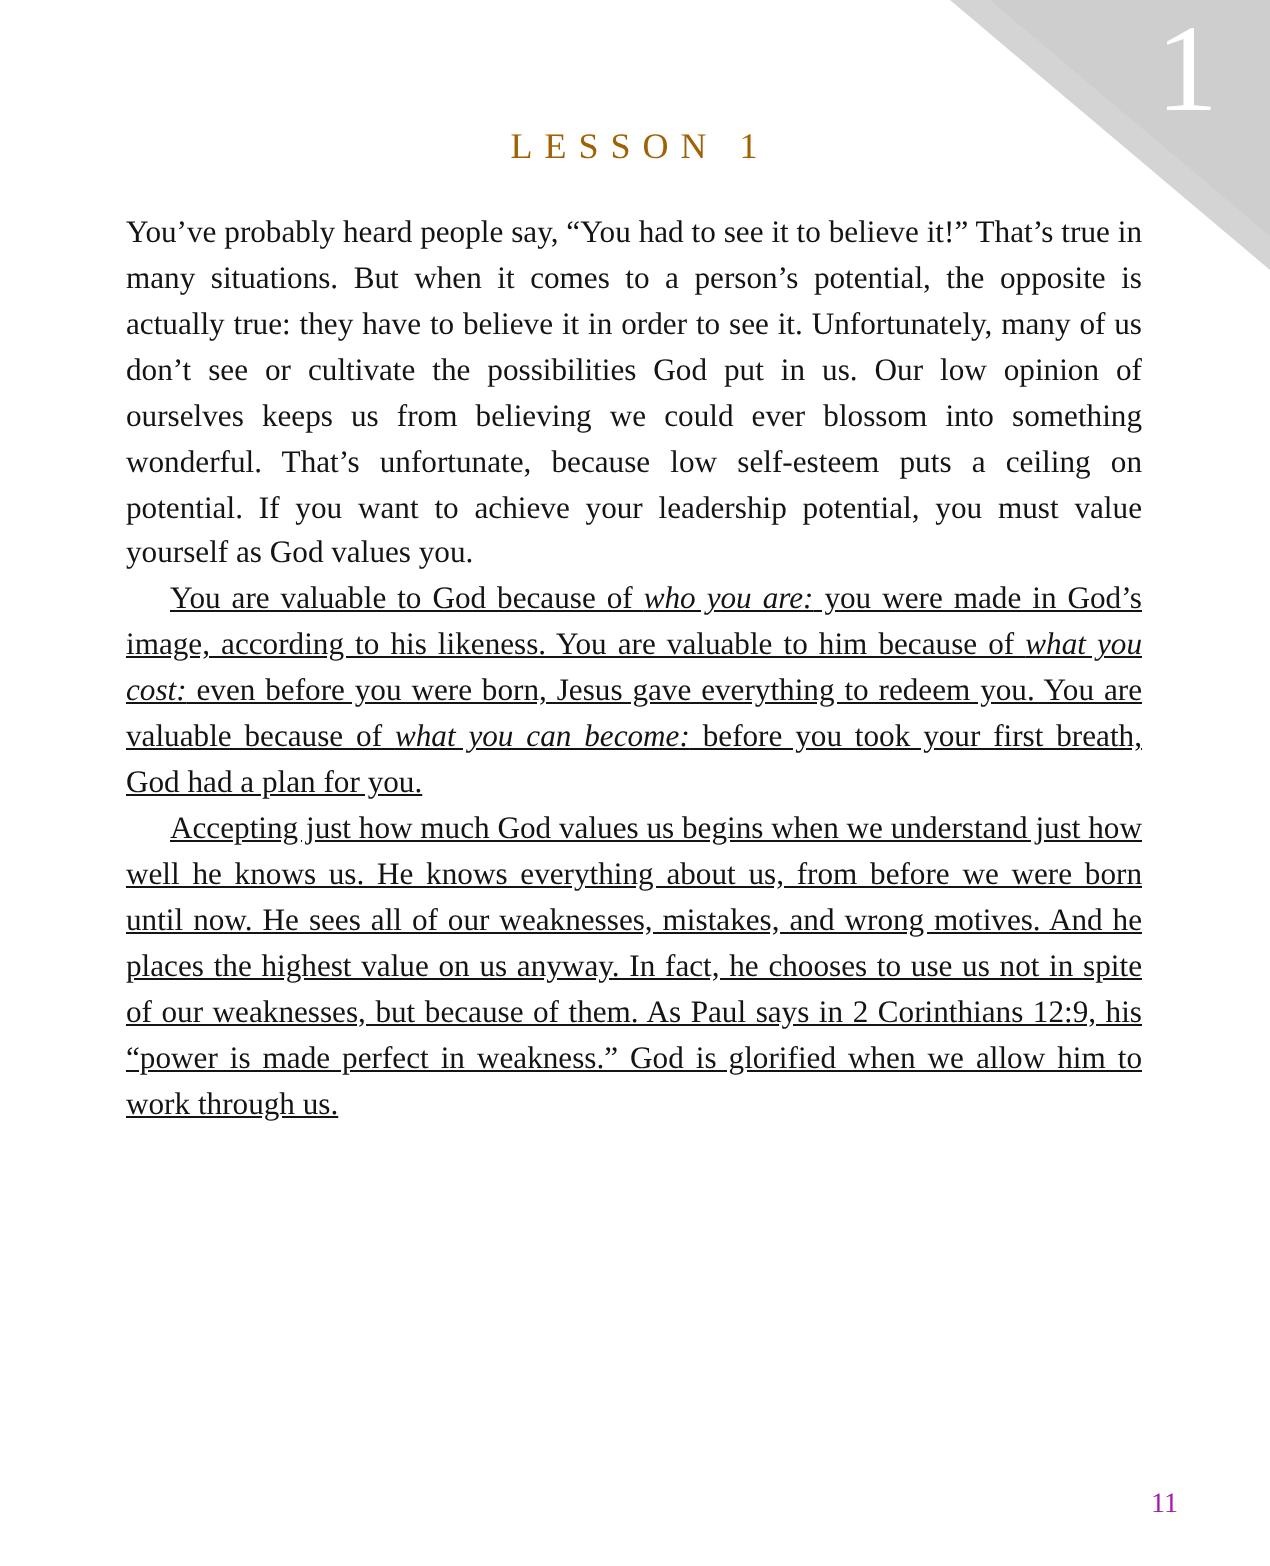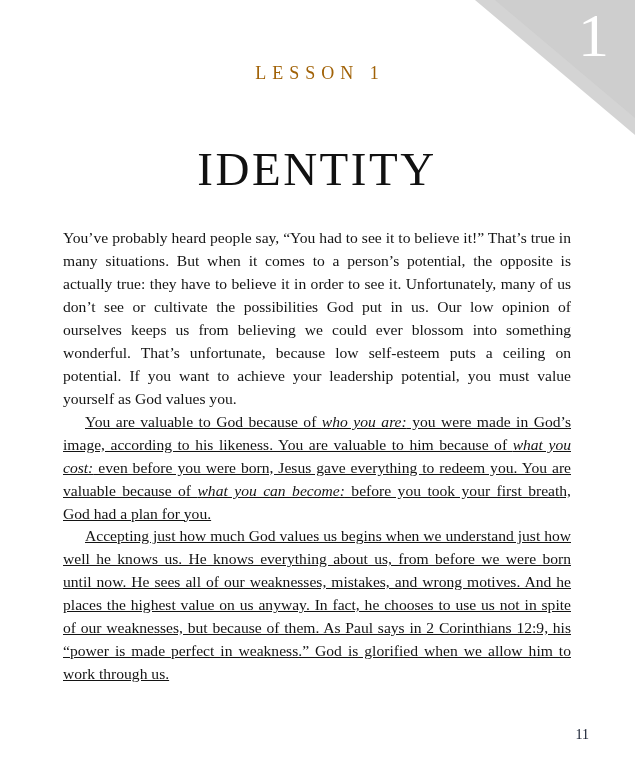--- a/index.html
+++ b/index.html
@@ -128,42 +128,41 @@
     text-indent: 22px;
     text-decoration: underline;
   }
   .body-copy em {
     font-style: italic;
   }
 
   .folio {
     position: absolute;
     right: 46px;
-    bottom: 40px;
+    bottom: 22px;
     font-family: "Liberation Serif", serif;
     font-size: 14px;
-    color: #0f172a;
+    color: #a21caf;
   }
 </style>
 </head>
 <body>
 
 <div class="page">
 
   <div class="corner-wrap">
     <div class="corner-triangle"></div>
     <div class="corner-shade"></div>
     <div class="corner-number">1</div>
   </div>
 
   <div class="content">
 
     <div class="lesson-label">LESSON 1</div>
 
-    <h1 class="title">IDENTITY</h1>
 
 
 
     <div class="body-copy">
       <p>You’ve probably heard people say, “You had to see it to believe it!” That’s true in many situations. But when it comes to a person’s potential, the opposite is actually true: they have to believe it in order to see it. Unfortunately, many of us don’t see or cultivate the possibilities God put in us. Our low opinion of ourselves keeps us from believing we could ever blossom into something wonderful. That’s unfortunate, because low self-esteem puts a ceiling on potential. If you want to achieve your leadership potential, you must value yourself as God values you.</p>
       <p><span>You are valuable to God because of </span><em>who you are:</em><span> you were made in God’s image, according to his likeness. You are valuable to him because of </span><em>what you cost:</em><span> even before you were born, Jesus gave everything to redeem you. You are valuable because of </span><em>what you can become:</em><span> before you took your first breath, God had a plan for you.</span></p>
       <p>Accepting just how much God values us begins when we understand just how well he knows us. He knows everything about us, from before we were born until now. He sees all of our weaknesses, mistakes, and wrong motives. And he places the highest value on us anyway. In fact, he chooses to use us not in spite of our weaknesses, but because of them. As Paul says in 2 Corinthians 12:9, his “power is made perfect in weakness.” God is glorified when we allow him to work through us.</p>
     </div>
 
   </div>

